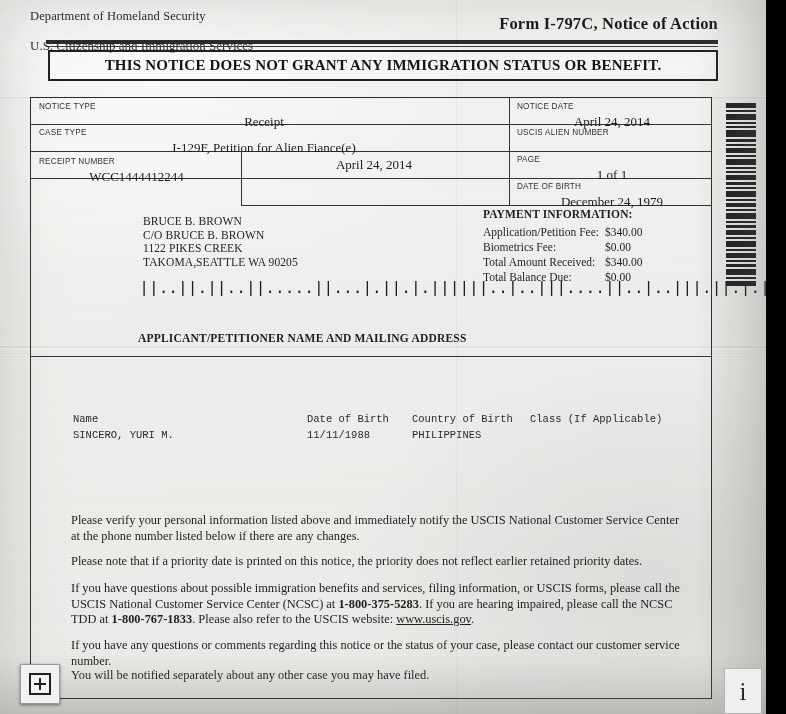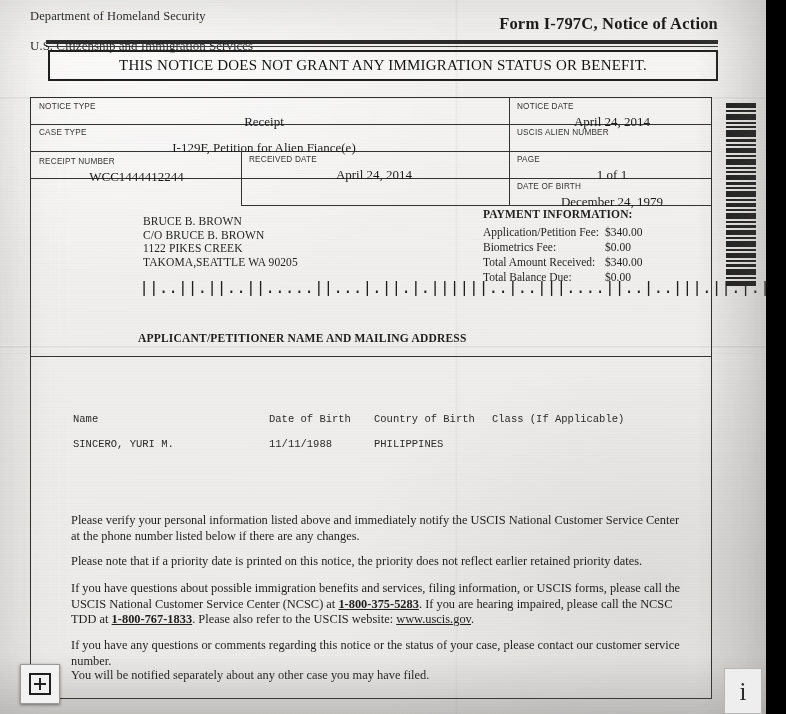--- a/index.html
+++ b/index.html
@@ -84,21 +84,21 @@
   .notice-banner {
     position: absolute;
     left: 48px; top: 50px; right: 48px;
     border: 2px solid #1f1f1f;
     padding: 4px 0 5px 0;
     text-align: center;
     background: rgba(255,255,255,0.35);
   }
   .notice-banner span {
     font-size: 15px;
-    font-weight: normal;
+    font-weight: bold;
     color: #141414;
     letter-spacing: .2px;
   }
 
   
   #mainbox {
     position: absolute;
     left: 30px; top: 97px; width: 680px; height: 600px;
     border: 1px solid #2e2e2e;
     background: rgba(255,255,255,0.18);
@@ -189,34 +189,34 @@
   .payrow .v { display: inline-block; }
 
   
   .bodytext {
     position: absolute;
     left: 40px; right: 22px;
     font-size: 12.4px;
     line-height: 15.5px;
     color: #1e1e1e;
   }
-  .bodytext b { font-weight: bold; text-decoration: underline; }
+  .bodytext b { font-weight: bold; }
   .ulink { text-decoration: underline; }
 
   
   .ben-hdr, .ben-row {
     position: absolute;
     left: 42px; right: 20px;
     font-family: "Liberation Mono", monospace;
     font-size: 10.5px;
     color: #2a2a2a;
     white-space: nowrap;
   }
   .ben-hdr span, .ben-row span { display: inline-block; }
-  .c-name { width: 196px; font-family: Liberation Mono, monospace; }
+  .c-name { width: 234px; font-family: Liberation Mono, monospace; }
   .c-dob  { width: 105px; }
   .c-cob  { width: 118px; }
   .c-cls  { width: 140px; }
 
   
   #gutter {
     position: absolute;
     right: 0; top: 0; width: 20px; height: 714px;
     background: #000;
   }
@@ -303,21 +303,20 @@
     <div class="fieldcell" style="left:486px; top:30px; width:190px;">
       <span class="flabel">USCIS ALIEN NUMBER</span>
       <span class="fvalue"></span>
     </div>
 
     <div class="fieldcell" style="left:8px; top:59px; width:195px;">
       <span class="flabel">RECEIPT NUMBER</span>
       <span class="fvalue">WCC1444412244</span>
     </div>
     <div class="fieldcell" style="left:218px; top:57px; width:250px;">
-      <span class="flabel">RECEIVED DATE</span>
       <span class="fvalue">April 24, 2014</span>
     </div>
     <div class="fieldcell" style="left:486px; top:57px; width:190px;">
       <span class="flabel">PAGE</span>
       <span class="fvalue">1 of 1</span>
     </div>
 
     <div class="fieldcell" style="left:486px; top:84px; width:190px;">
       <span class="flabel">DATE OF BIRTH</span>
       <span class="fvalue">December 24, 1979</span>
@@ -345,21 +344,21 @@
       </span>
       <span class="payrow">
         <span class="k">Total Balance Due:</span><span class="v">$0.00</span>
       </span>
     </div>
 
 
     <div class="ben-hdr" style="top:315px;">
       <span class="c-name">Name</span><span class="c-dob">Date of Birth</span><span class="c-cob">Country of Birth</span><span class="c-cls">Class (If Applicable)</span>
     </div>
-    <div class="ben-row" style="top:340px;">
+    <div class="ben-row" style="top:331px;">
       <span class="c-name">SINCERO, YURI M.</span><span class="c-dob">11/11/1988</span><span class="c-cob">PHILIPPINES</span><span class="c-cls"></span>
     </div>
 
     <div class="bodytext" style="top:415px;">Please verify your personal information listed above and immediately notify the USCIS National Customer Service Center at the phone number listed below if there are any changes.</div>
     <div class="bodytext" style="top:456px;">Please note that if a priority date is printed on this notice, the priority does not reflect earlier retained priority dates.</div>
 
     <div class="bodytext" style="top:483px;">
       <span>If you have questions about possible immigration benefits and services, filing information, or USCIS forms, please call the USCIS National Customer Service Center (NCSC) at </span><b>1-800-375-5283</b><span>.  If you are hearing impaired, please call the NCSC TDD at </span><b>1-800-767-1833</b><span>. Please also refer to the USCIS website: </span><span class="ulink">www.uscis.gov</span><span>.</span>
     </div>
 

